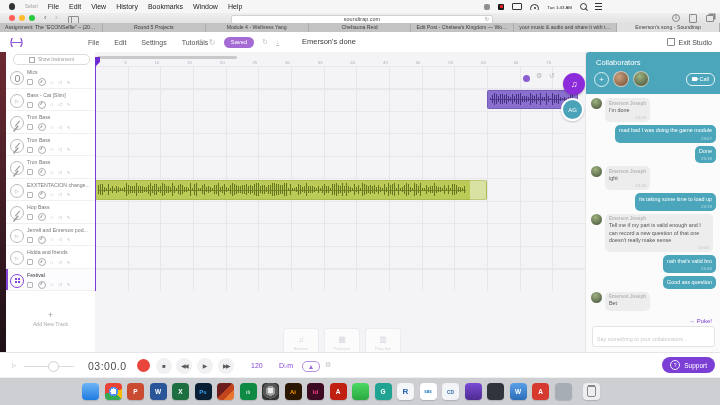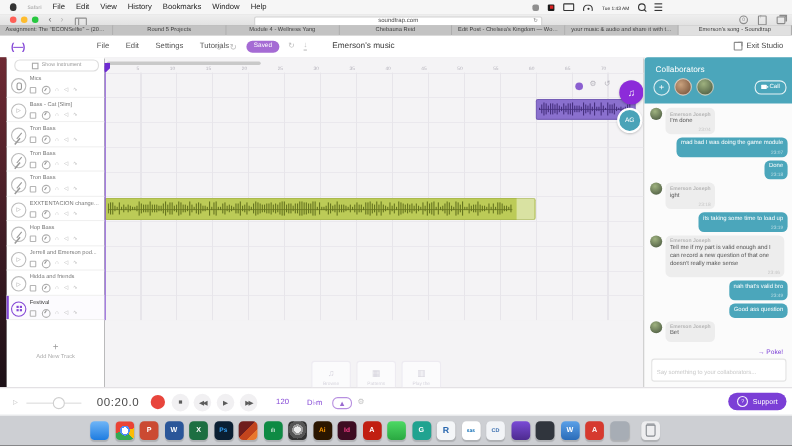--- a/index.html
+++ b/index.html
@@ -306,21 +306,21 @@
   </div>
   <div class="undoredo">
     <span>↺</span>
     <span>↻</span>
   </div>
   <div class="savedpill">Saved</div>
   <div class="hicons">
     <span>↻</span>
     <span style="border-bottom:1px solid #bdbdbd;line-height:1;">↓</span>
   </div>
-  <span class="sttitle">Emerson's music</span>
+  <span class="sttitle">Emerson's done</span>
   <div class="exit">
     <span class="xicon"></span>
     <span>Exit Studio</span>
   </div>
 </div>
 
 <div class="cbody">
   <div class="wall"></div>
 
   <div class="tpanel">
@@ -841,21 +841,21 @@
     <div class="chatbox">
       <input placeholder="Say something to your collaborators..." style="">
     </div>
   </div>
 </div>
 
 <div class="transport">
   <span class="spk">◁</span>
   <span class="volline"></span>
   <span class="volknob"></span>
-  <span class="ttime">00:20.0</span>
+  <span class="ttime">03:00.0</span>
   <span class="trec"></span>
   <span class="tbtn tstop">■</span>
   <span class="tbtn trew">◀◀</span>
   <span class="tbtn tplay">▶</span>
   <span class="tbtn tff">▶▶</span>
   <span class="tbpm">120</span>
   <span class="tkey">D♭m</span>
   <span class="metro"></span>
   <span class="setgear">⚙</span>
   <div class="support">

